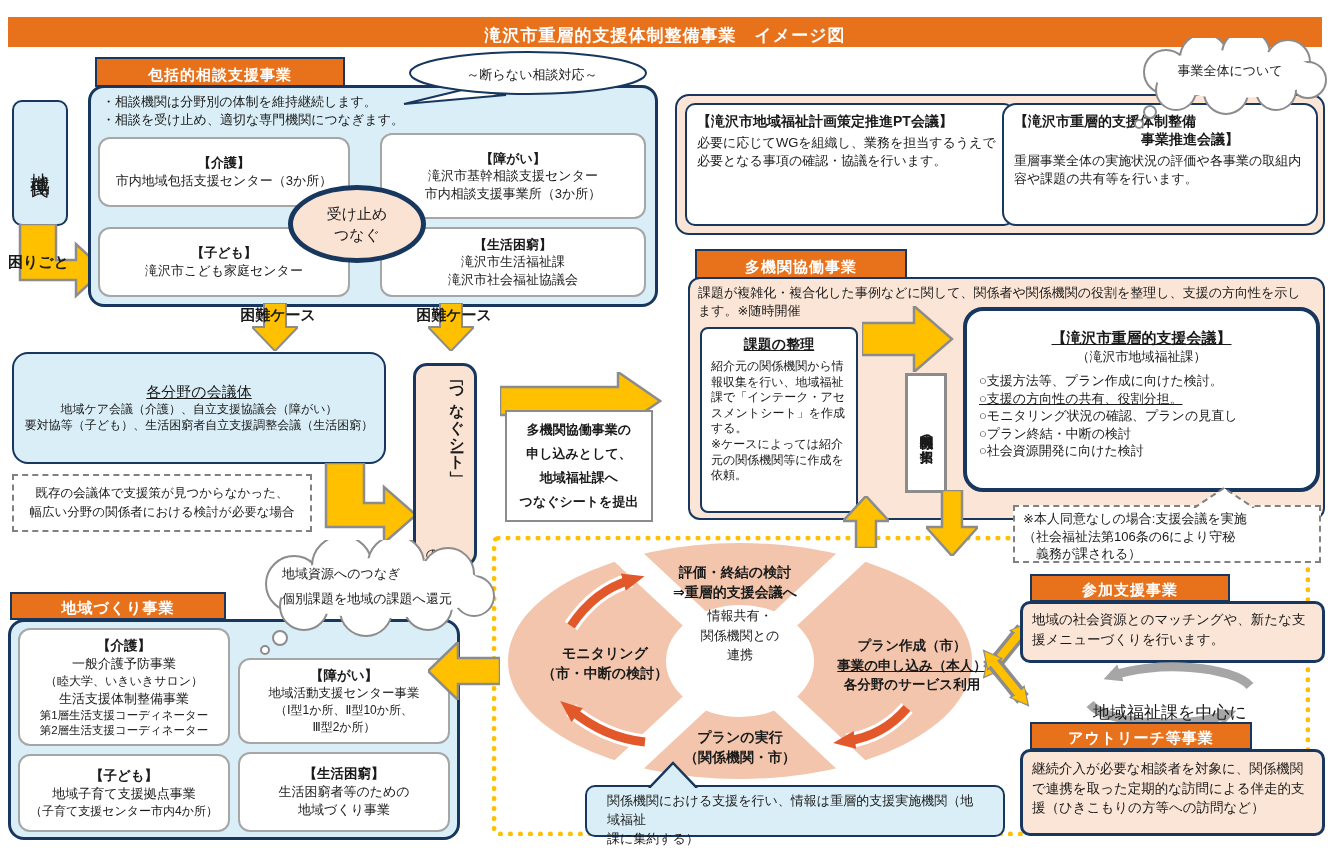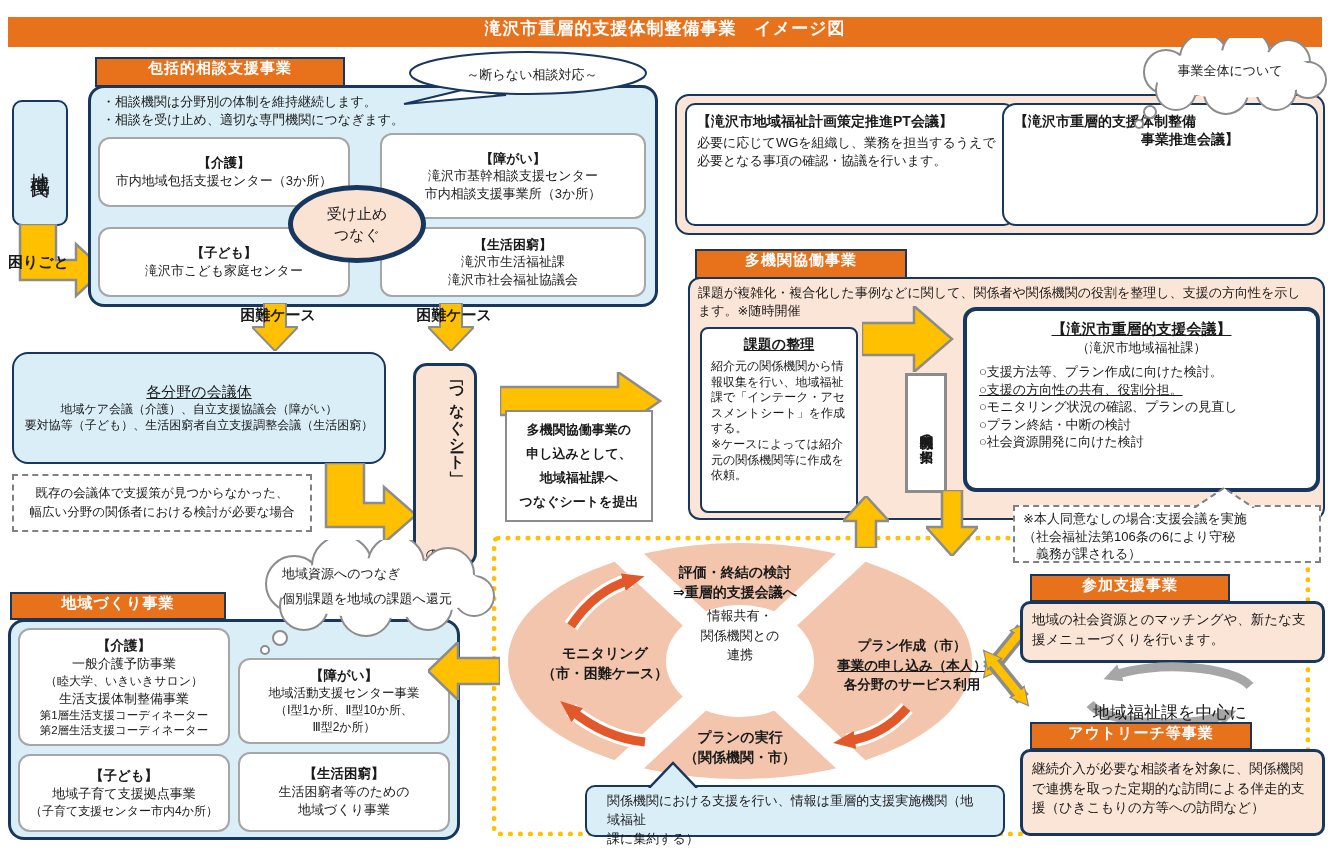--- a/index.html
+++ b/index.html
@@ -5,21 +5,21 @@
   :root{
     --orange:#E8711C; --navy:#17375E; --lblue:#D9EEF7; --peach:#FBE5D6;
     --salmon:#F2C5AC; --yellow:#FFC000; --ink:#1a1a1a;
   }
   *{box-sizing:border-box;margin:0;padding:0}
   body{font-family:"Liberation Sans","DejaVu Sans",sans-serif;color:var(--ink);background:#fff}
   .stage{position:relative;width:1330px;height:856px;background:#fff;overflow:hidden}
   .abs{position:absolute}
   .ctr{display:flex;align-items:center;justify-content:center;text-align:center;flex-direction:column}
   .hdr{background:var(--orange);color:#fff;font-weight:bold;border:2px solid var(--navy);
-       display:flex;align-items:flex-start;justify-content:center;font-size:15px;letter-spacing:1px}
+       display:flex;align-items:flex-end;justify-content:center;font-size:15px;letter-spacing:1px}
   .bluec{background:var(--lblue);border:3px solid var(--navy);border-radius:16px}
   .peachc{background:var(--peach);border:2.5px solid var(--navy);border-radius:12px}
   .wbox{background:#fff;border:2px solid #A6A6A6;border-radius:12px;text-align:center}
   .nbox{background:#fff;border:2.5px solid var(--navy);border-radius:8px}
   .dash{border:2px dashed #808080;background:#fff}
   .b{font-weight:bold}
   .u{text-decoration:underline}
   .vert{writing-mode:vertical-rl;text-orientation:mixed}
   .t13{font-size:13px;line-height:1.35}
   .t12{font-size:12px;line-height:1.3}
@@ -51,21 +51,21 @@
     <path d="M140 202 Q100 198 66 170" fill="none" stroke="#E2582A" stroke-width="9" marker-end="url(#oc)"></path>
     <path d="M402 168 Q378 196 342 201" fill="none" stroke="#fff" stroke-width="15"></path>
     <path d="M402 168 Q378 196 342 201" fill="none" stroke="#E2582A" stroke-width="9" marker-end="url(#oc)"></path>
   </svg>
   <div class="abs ctr b" style="left:615px;top:563px;width:240px;font-size:14px;line-height:1.4">
     <span>評価・終結の検討</span>
     <span>⇒重層的支援会議へ</span>
   </div>
   <div class="abs ctr b" style="left:535px;top:644px;width:140px;font-size:14px;line-height:1.4">
     <span>モニタリング</span>
-    <span>（市・困難ケース）</span>
+    <span>（市・中断の検討）</span>
   </div>
   <div class="abs ctr b" style="left:828px;top:636px;width:168px;font-size:13.5px;line-height:1.45">
     <span>プラン作成（市）</span>
     <span class="u">事業の申し込み（本人）</span>
     <span>各分野のサービス利用</span>
   </div>
   <div class="abs ctr b" style="left:660px;top:728px;width:160px;font-size:14px;line-height:1.4">
     <span>プランの実行</span>
     <span>（関係機関・市）</span>
   </div>
@@ -187,21 +187,21 @@
     <div class="b u" style="font-size:14px;text-align:center;margin-bottom:5px">課題の整理</div>
     <div class="t12">紹介元の関係機関から情報収集を行い、地域福祉課で「インテーク・アセスメントシート」を作成する。</div>
     <div class="t12">※ケースによっては紹介元の関係機関等に作成を依頼。</div>
   </div>
   <svg class="abs" style="left:862px;top:306px" width="92" height="66" viewBox="0 0 92 66">
     <path d="M0 17 H52 V0 L90 33 L52 66 V49 H0 Z" fill="var(--yellow)" stroke="#8C8C8C" stroke-width="2.5"></path>
   </svg>
   <div class="abs ctr vert b" style="left:905px;top:373px;width:42px;height:120px;background:#fff;border:3px solid #8C8C8C;font-size:13px">
     <span>関係機関の招集</span>
   </div>
-  <div class="abs" style="left:963px;top:307px;width:357px;height:185px;background:#fff;border:4px solid var(--navy);border-radius:13px;padding:9px 12px">
+  <div class="abs" style="left:963px;top:307px;width:357px;height:185px;background:#fff;border:4px solid var(--navy);border-radius:20px;padding:18px 12px">
     <div class="b u" style="font-size:15px;text-align:center">【滝沢市重層的支援会議】</div>
     <div style="font-size:13px;text-align:center;margin-bottom:6px">（滝沢市地域福祉課）</div>
     <div class="t13">○支援方法等、プラン作成に向けた検討。</div>
     <div class="t13 u">○支援の方向性の共有、役割分担。</div>
     <div class="t13">○モニタリング状況の確認、プランの見直し</div>
     <div class="t13">○プラン終結・中断の検討</div>
     <div class="t13">○社会資源開発に向けた検討</div>
   </div>
   <div class="abs dash" style="left:1013px;top:505px;width:308px;height:58px;padding:3px 8px;font-size:13px;line-height:1.35">
     <div>※本人同意なしの場合:支援会議を実施</div>
@@ -213,20 +213,21 @@
   </svg>
 
   <div class="abs" style="left:675px;top:94px;width:650px;height:141px;background:var(--peach);border:2px solid var(--navy);border-radius:14px"></div>
   <div class="abs nbox" style="left:685px;top:103px;width:329px;height:123px;border-radius:10px;padding:8px 10px">
     <div class="b" style="font-size:14px;margin-bottom:3px">【滝沢市地域福祉計画策定推進PT会議】</div>
     <div class="t13">必要に応じてWGを組織し、業務を担当するうえで必要となる事項の確認・協議を行います。</div>
   </div>
   <div class="abs nbox" style="left:1002px;top:103px;width:316px;height:123px;border-radius:14px;padding:8px 10px">
     <div class="b" style="font-size:14px">【滝沢市重層的支援体制整備</div>
     <div class="b" style="font-size:14px;text-align:center;padding-left:60px;margin-bottom:3px">事業推進会議】</div>
+    <div class="t13">重層事業全体の実施状況の評価や各事業の取組内容や課題の共有等を行います。</div>
   </div>
   <svg class="abs" style="left:1126px;top:38px" width="204" height="100" viewBox="0 0 204 100">
     <g stroke="#8C8C8C" stroke-width="2" fill="#fff">
       <circle cx="40" cy="34" r="22"></circle>
         <circle cx="78" cy="20" r="24"></circle>
         <circle cx="120" cy="16" r="24"></circle>
         <circle cx="162" cy="24" r="22"></circle>
         <circle cx="182" cy="42" r="18"></circle>
       <circle cx="50" cy="52" r="20"></circle>
         <circle cx="100" cy="54" r="22"></circle>

